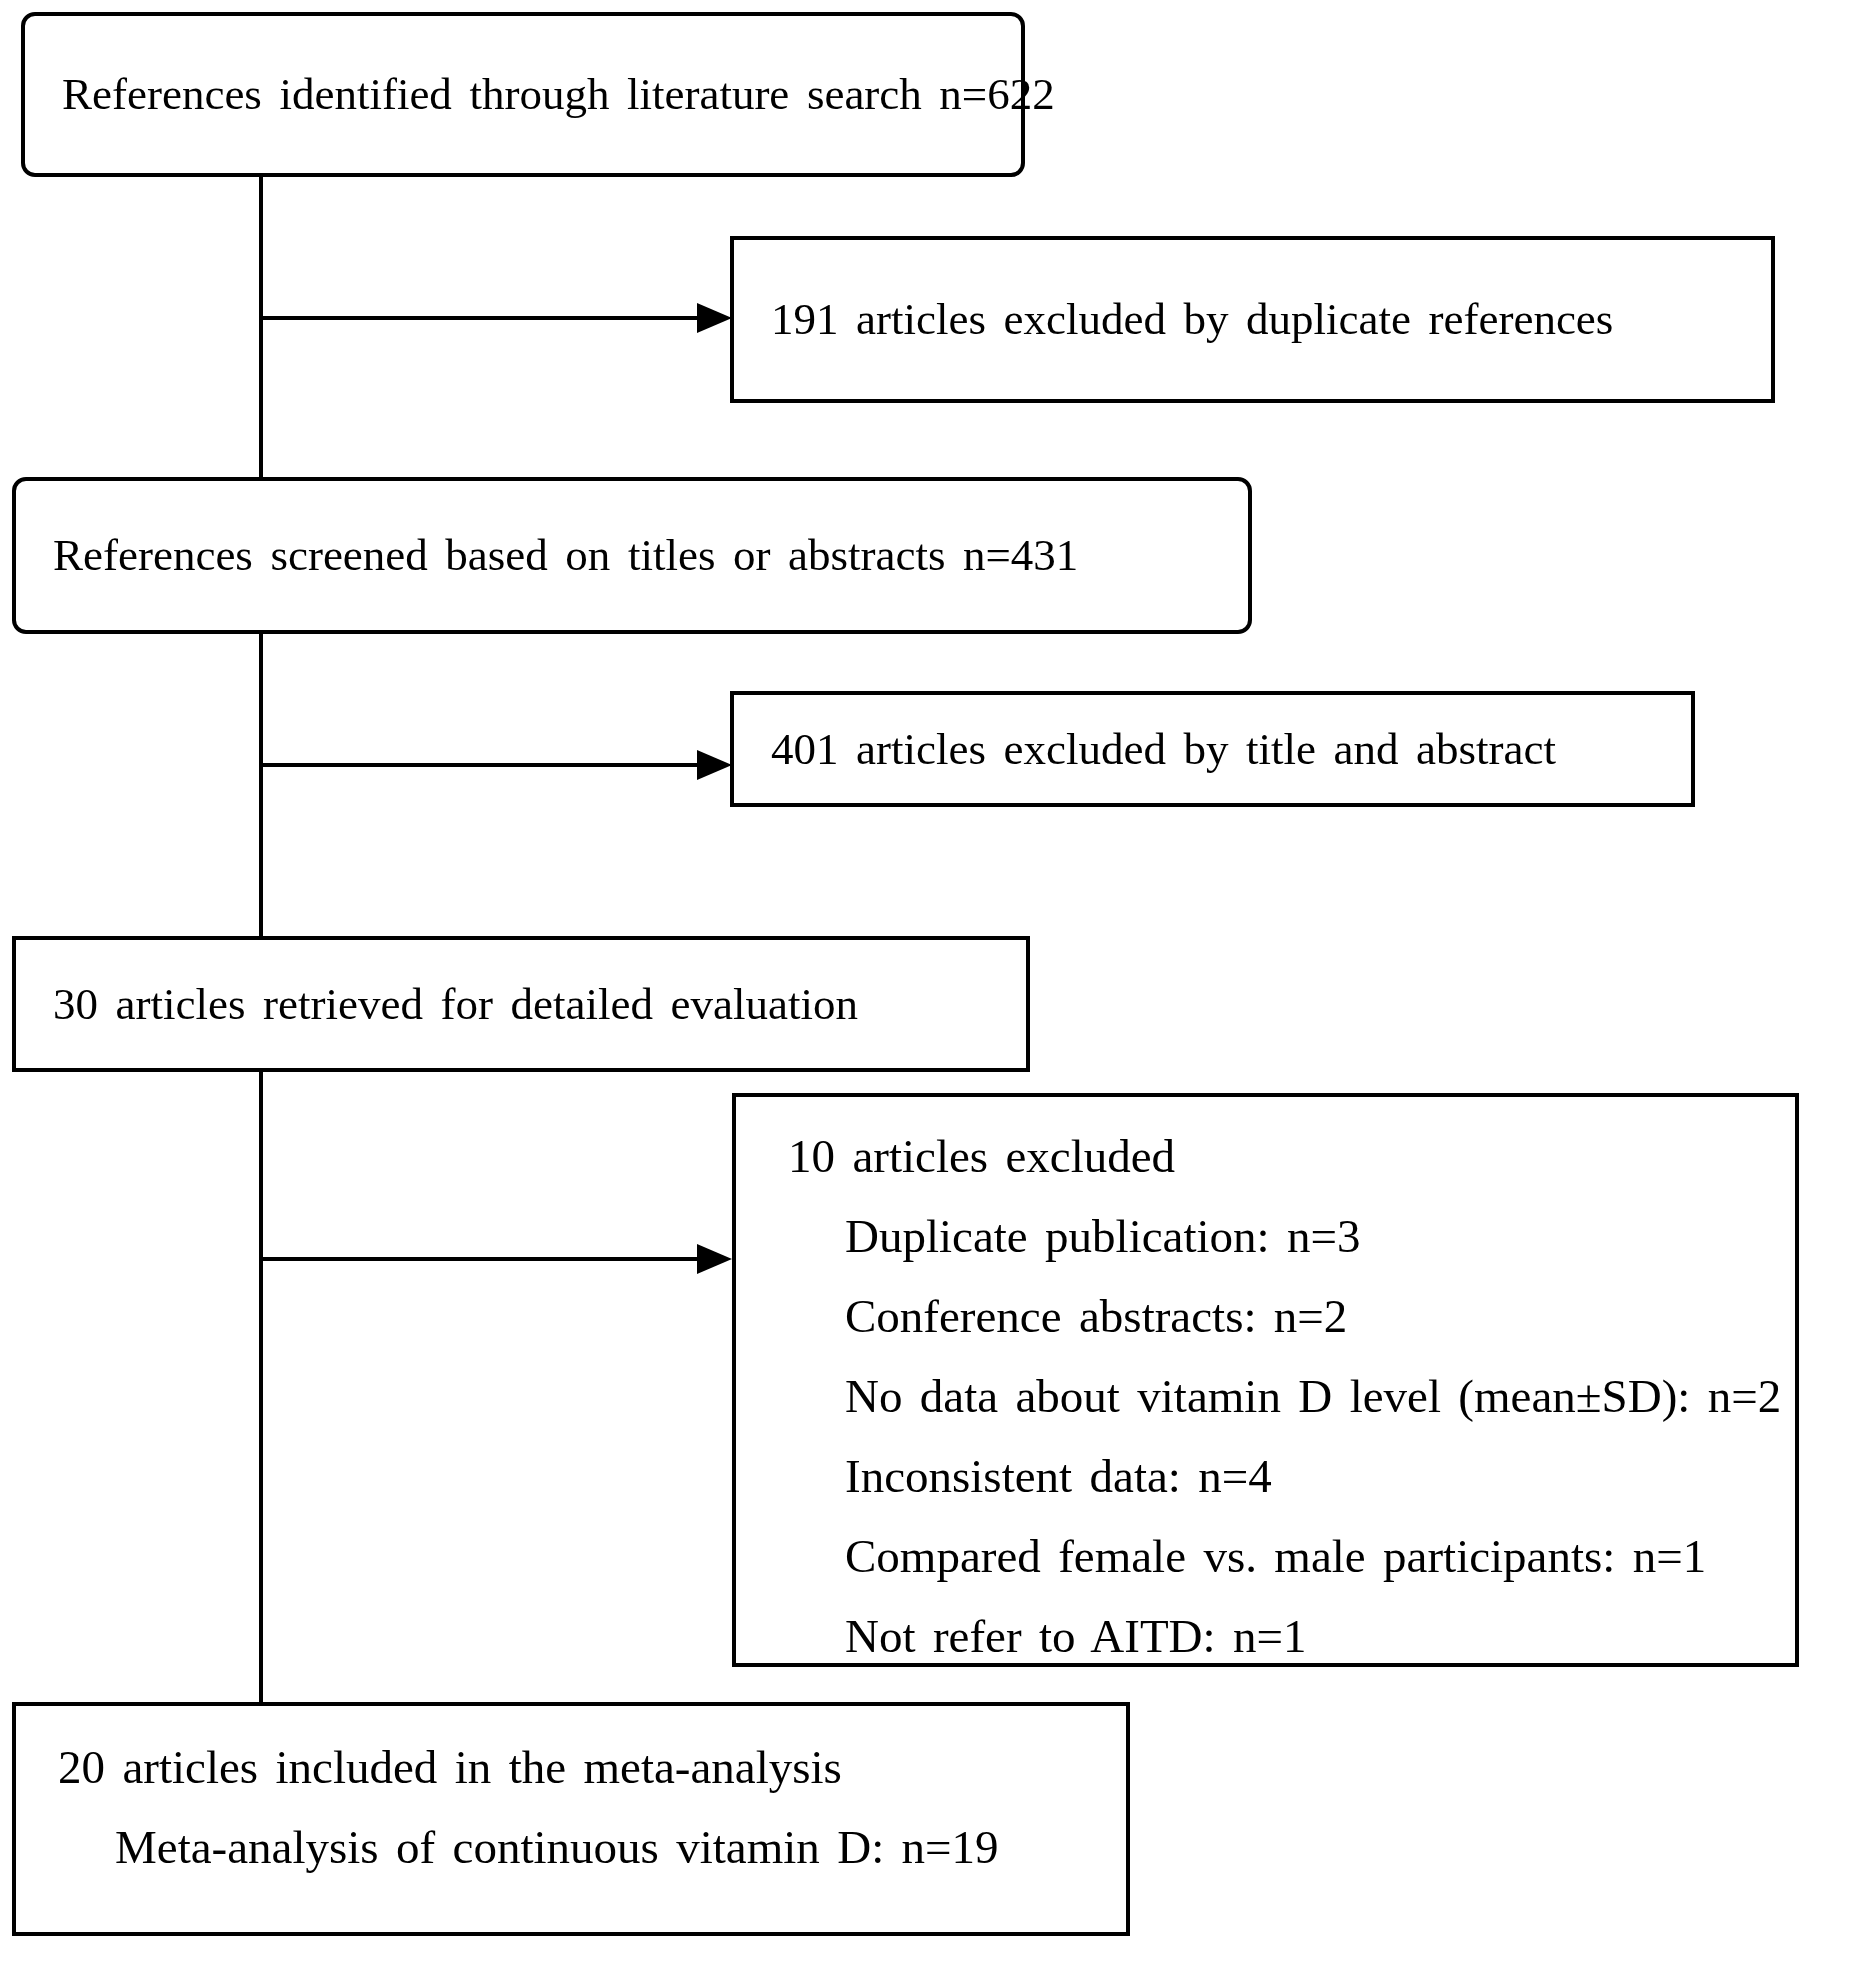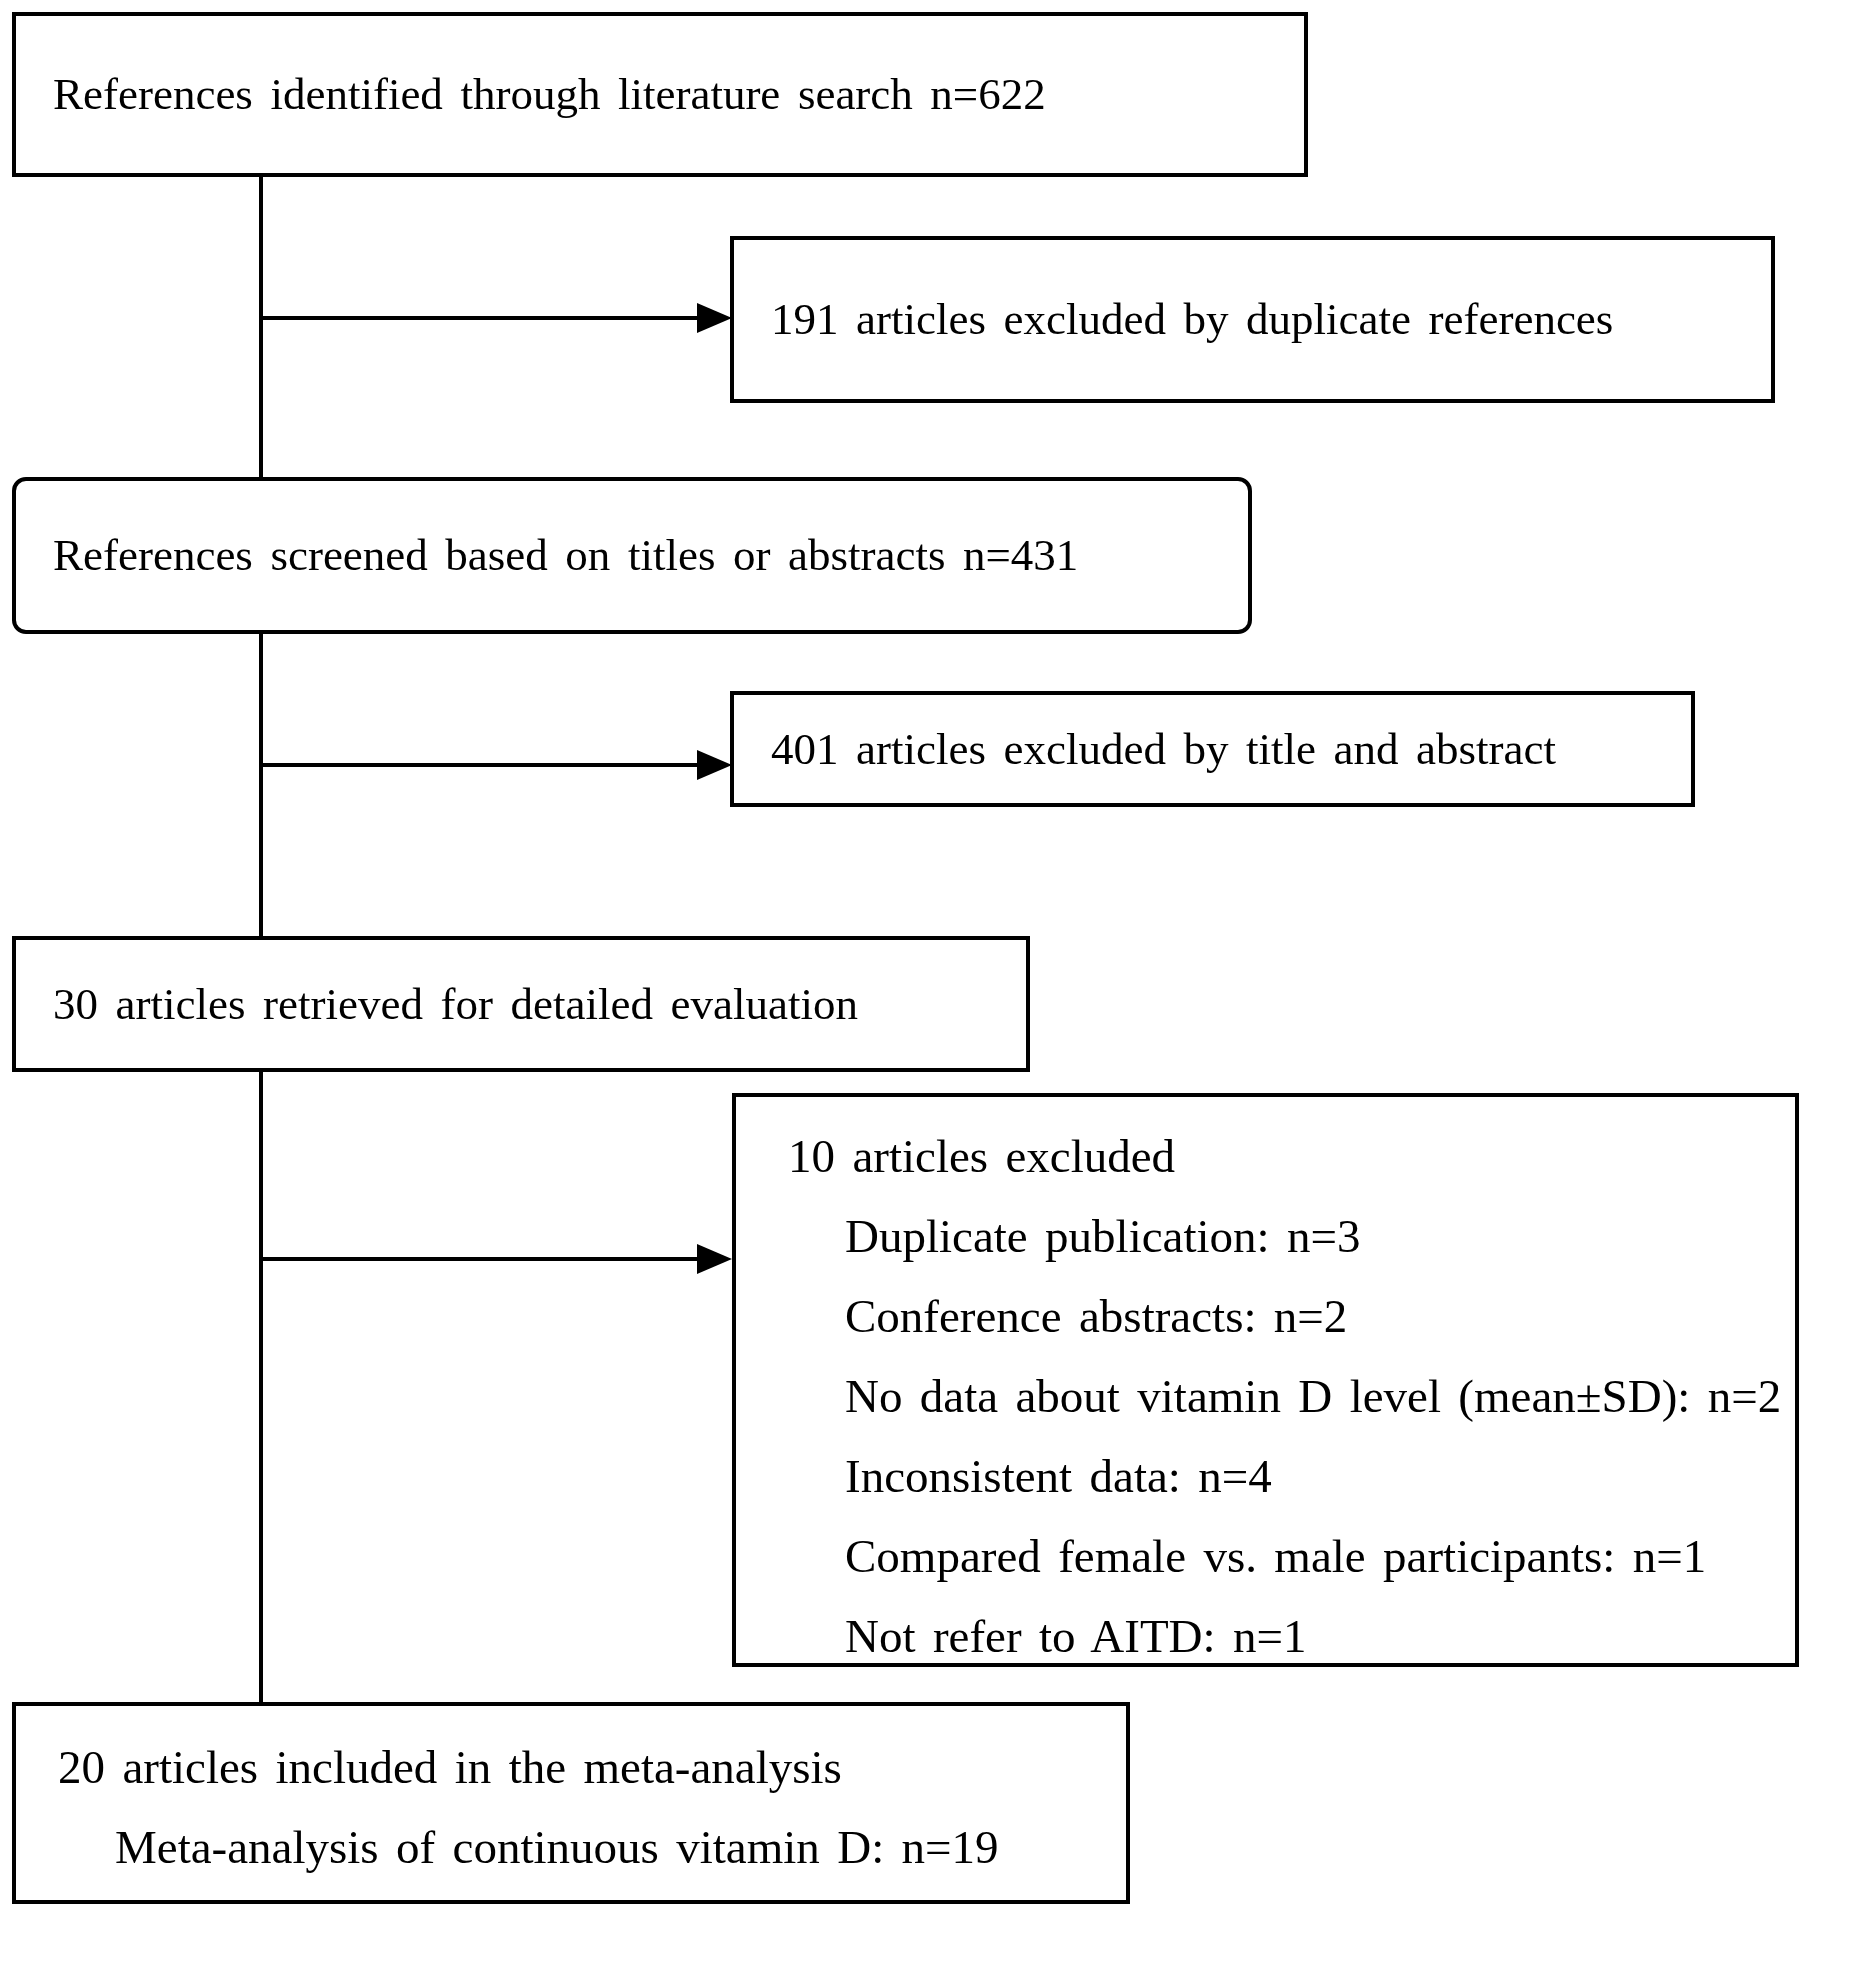--- a/index.html
+++ b/index.html
@@ -60,21 +60,21 @@
 
   <div class="hline" style="left:259px;top:316px;width:441px;"></div>
   <div class="arrowhead" style="left:697px;top:303px;"></div>
 
   <div class="hline" style="left:259px;top:763px;width:441px;"></div>
   <div class="arrowhead" style="left:697px;top:750px;"></div>
 
   <div class="hline" style="left:259px;top:1257px;width:441px;"></div>
   <div class="arrowhead" style="left:697px;top:1244px;"></div>
 
-  <div class="box single" style="left:12px;top:12px;width:1296px;height:165px;">
+  <div class="box single" style="left:21px;top:12px;width:1004px;height:165px;border-radius:14px;">
     <span>References identified through literature search n=622</span>
   </div>
 
   <div class="box single" style="left:12px;top:477px;width:1240px;height:157px;border-radius:14px;">
     <span>References screened based on titles or abstracts n=431</span>
   </div>
 
   <div class="box single" style="left:12px;top:936px;width:1018px;height:136px;">
     <span>30 articles retrieved for detailed evaluation</span>
   </div>
@@ -92,21 +92,21 @@
     <ul>
       <li class="line sub">Duplicate publication: n=3</li>
       <li class="line sub">Conference abstracts: n=2</li>
       <li class="line sub">No data about vitamin D level (mean±SD): n=2</li>
       <li class="line sub">Inconsistent data: n=4</li>
       <li class="line sub">Compared female vs. male participants: n=1</li>
       <li class="line sub">Not refer to AITD: n=1</li>
     </ul>
   </div>
 
-  <div class="box multi" style="left:12px;top:1702px;width:1118px;height:202px;padding:21px 17.4px 0 42px;">
+  <div class="box multi" style="left:12px;top:1702px;width:1118px;height:234px;padding:21px 17.4px 0 42px;">
     <div class="line">20 articles included in the meta-analysis</div>
     <ul>
       <li class="line sub">Meta-analysis of continuous vitamin D: n=19</li>
     </ul>
   </div>
 
 </div>
 
 
 </body></html>

